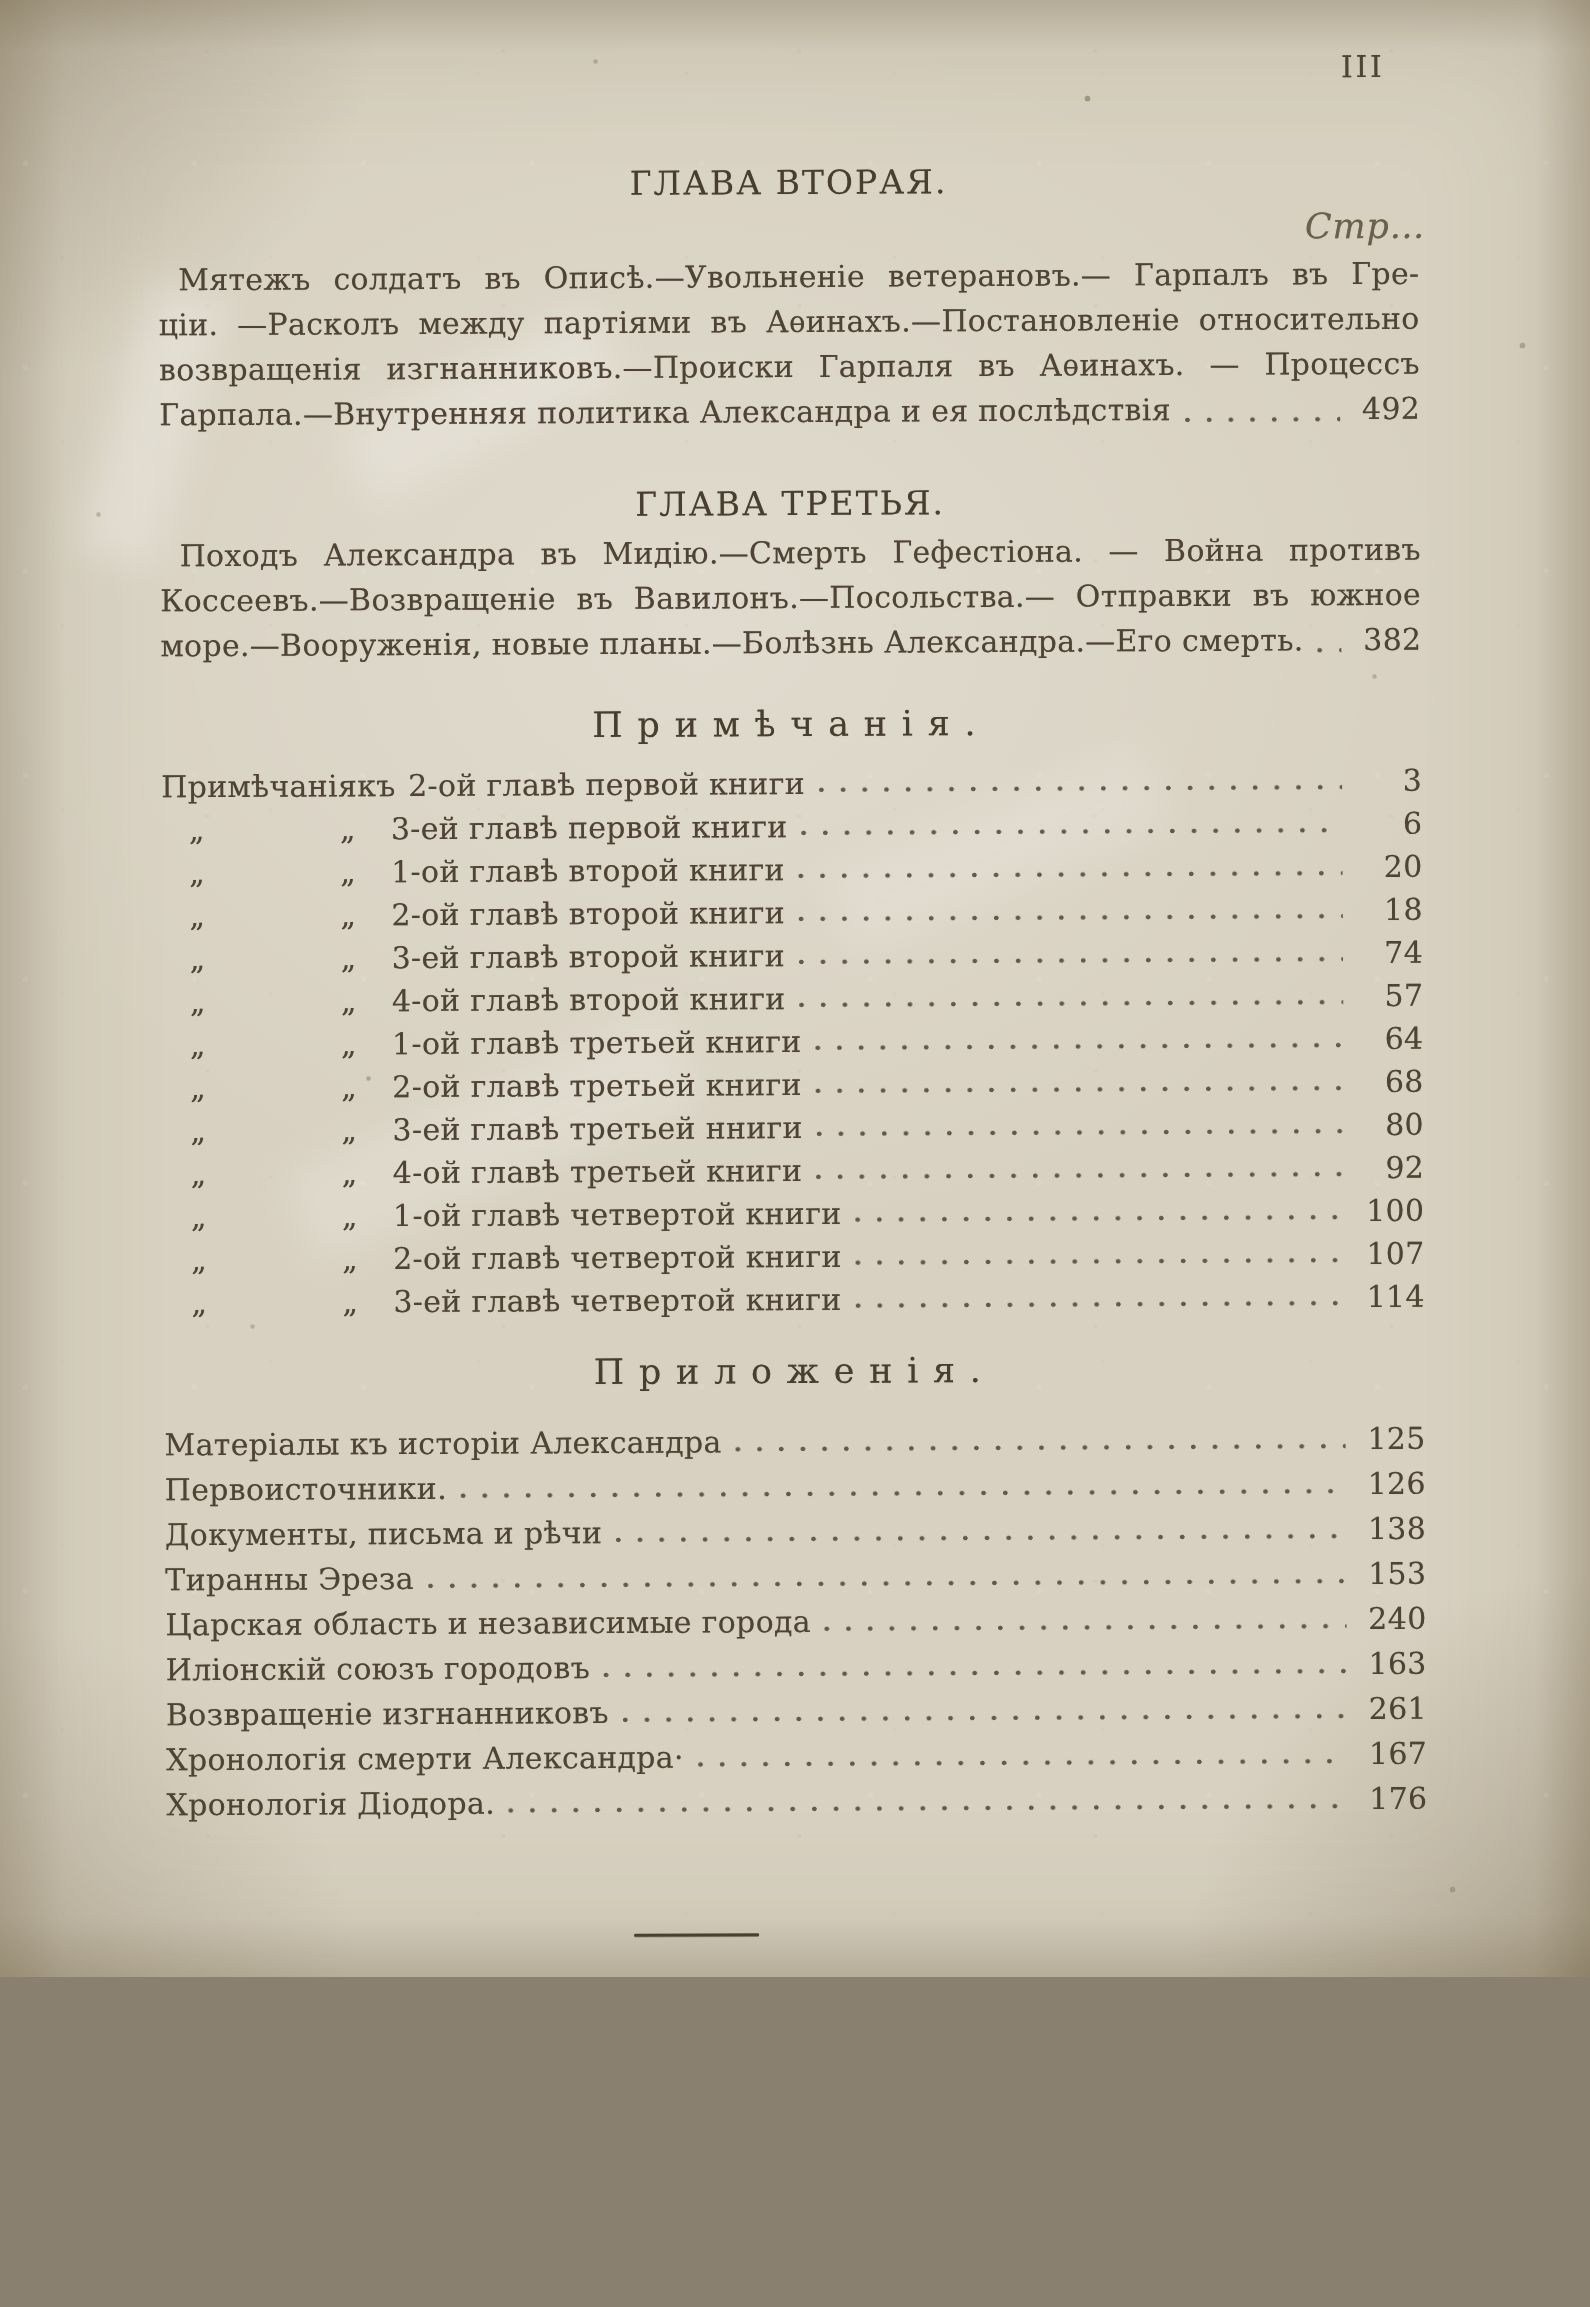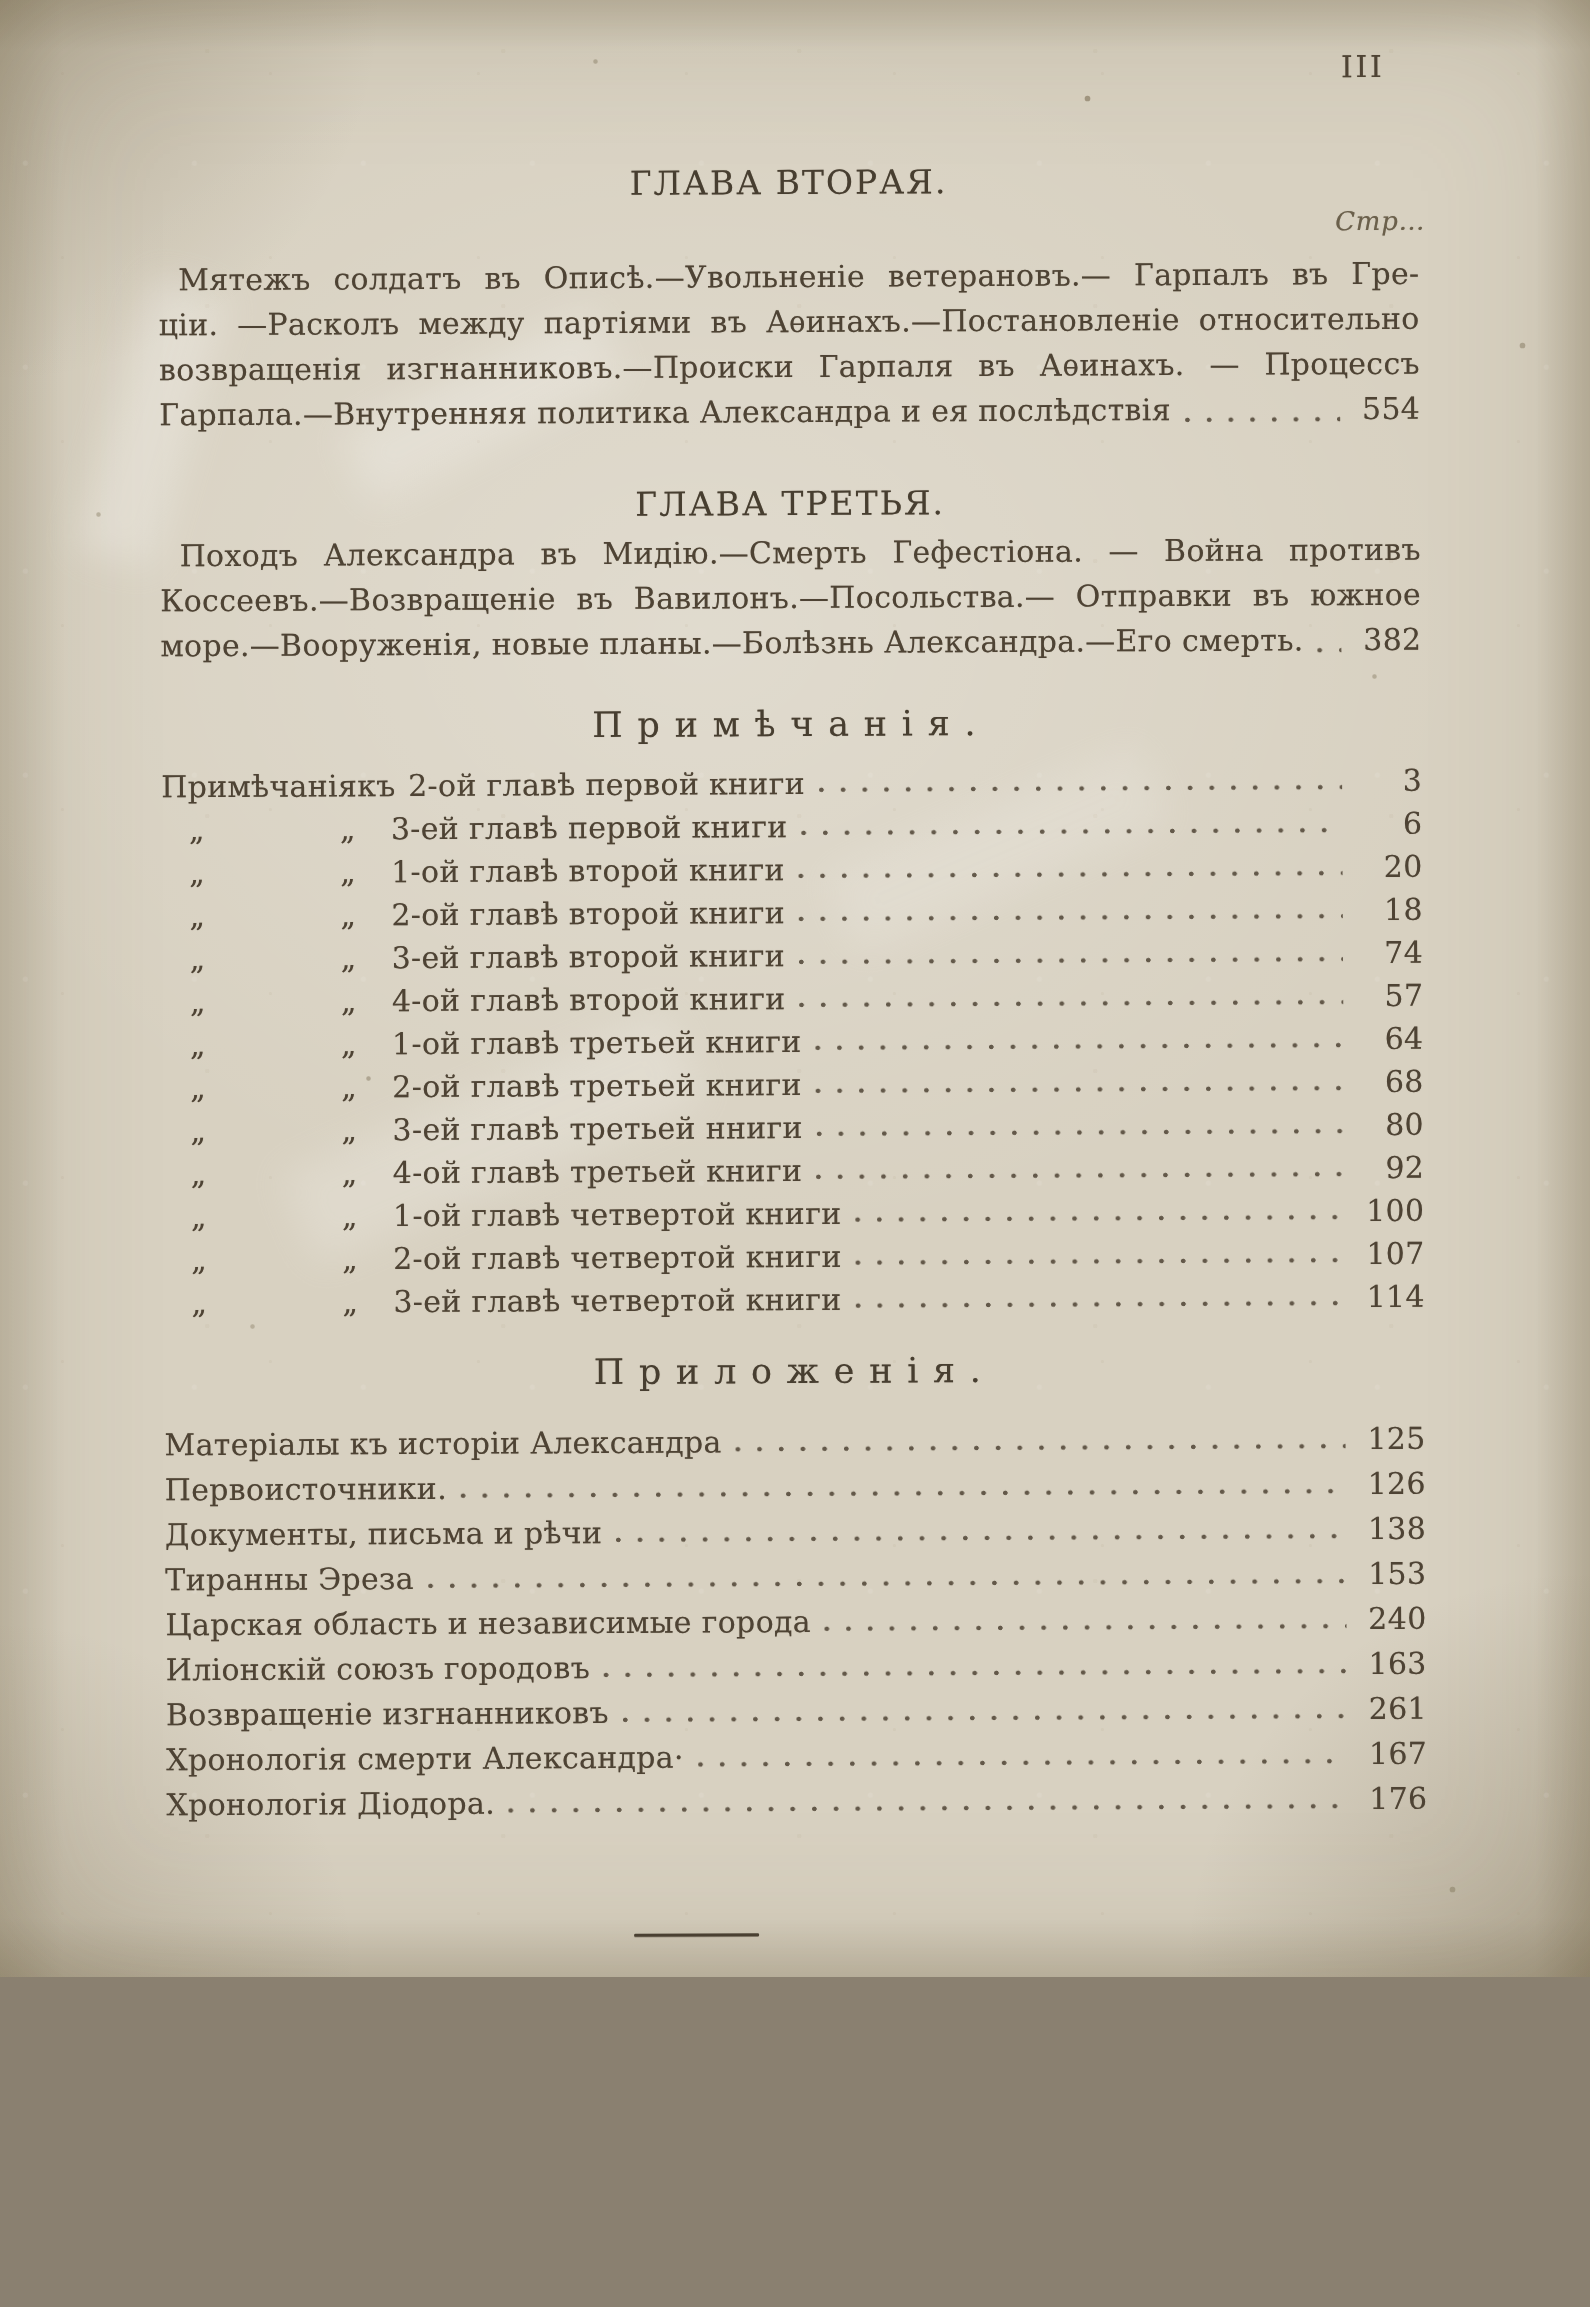--- a/index.html
+++ b/index.html
@@ -58,21 +58,21 @@
     position:relative;z-index:2;
     box-sizing:border-box;
     width:1591px;
     padding:56px 173px 0 157px;
     transform:rotate(-0.3deg);
     transform-origin:50% 0;
     letter-spacing:0.3px;
     text-shadow:0 0 0.7px rgba(78,67,52,.45);
   }
   .folio{position:absolute;top:52px;right:207px;font-size:30px;letter-spacing:2.6px;}
-  .str-head{position:absolute;top:209px;right:167px;font-style:italic;font-size:26px;color:#6b604b;letter-spacing:0.7px;}
+  .str-head{position:absolute;top:209px;right:167px;font-style:italic;font-size:35px;color:#6b604b;letter-spacing:0.7px;}
   .chap-head{margin:0;text-align:center;font-weight:normal;font-size:33px;letter-spacing:2px;color:#473e30;}
   .h1{margin-top:107px;}
   .h2{margin-top:50px;}
   .sec-head{margin:0;text-align:center;font-weight:normal;font-size:35px;letter-spacing:.42em;color:#473e30;}
   .h3{margin-top:39px;}
   .h4{margin-top:30px;}
   .para{margin-top:52px;font-size:30px;line-height:45px;}
   .para.p2{margin-top:6.6px;}
   .jline{text-align:justify;text-align-last:justify;}
   .jline.first{text-indent:19.7px;}
@@ -108,21 +108,21 @@
     <div class="str-head">Стр…</div>
 
     <h2 class="chap-head h1">ГЛАВА ВТОРАЯ.</h2>
     <div class="para p1">
       <div class="jline first">Мятежъ солдатъ въ Описѣ.—Увольненіе ветерановъ.— Гарпалъ въ Гре-</div>
       <div class="jline">ціи. —Расколъ между партіями въ Аѳинахъ.—Постановленіе относительно</div>
       <div class="jline">возвращенія изгнанниковъ.—Происки Гарпаля въ Аѳинахъ. — Процессъ</div>
       <div class="lastline">
         <span class="txt">Гарпала.—Внутренняя политика Александра и ея послѣдствія</span>
         <span class="leader"></span>
-        <span class="pg">554</span>
+        <span class="pg">492</span>
       </div>
     </div>
 
     <h2 class="chap-head h2">ГЛАВА ТРЕТЬЯ.</h2>
     <div class="para p2">
       <div class="jline first">Походъ Александра въ Мидію.—Смерть Гефестіона. — Война противъ</div>
       <div class="jline">Коссеевъ.—Возвращеніе въ Вавилонъ.—Посольства.— Отправки въ южное</div>
       <div class="lastline">
         <span class="txt">море.—Вооруженія, новые планы.—Болѣзнь Александра.—Его смерть.</span>
         <span class="leader"></span>

